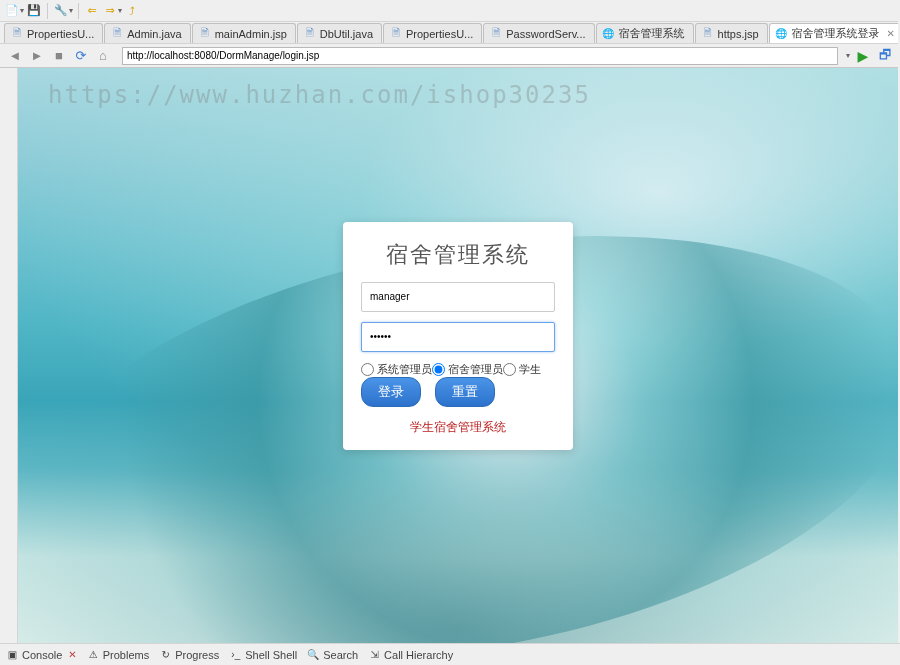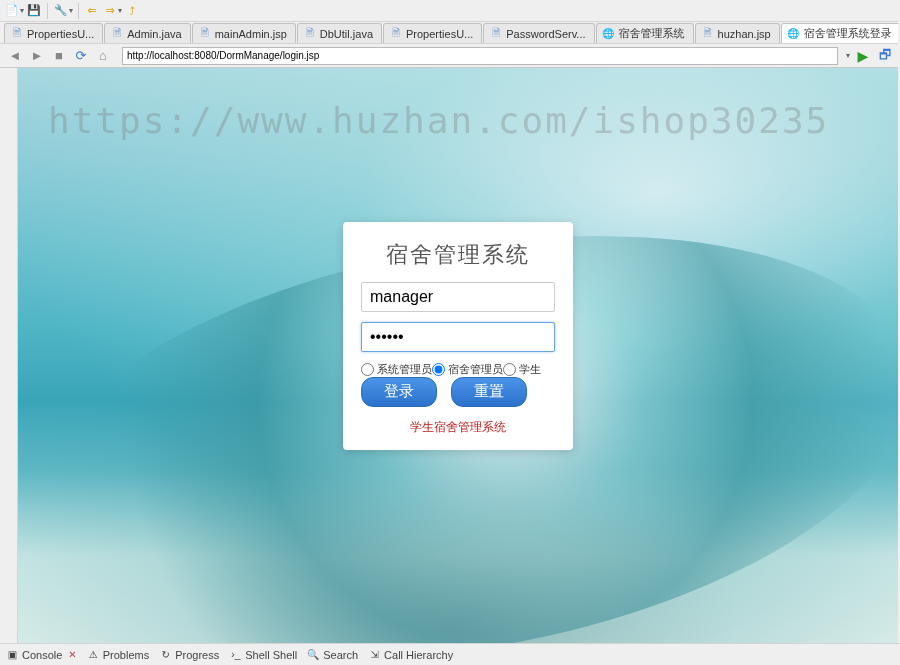--- a/index.html
+++ b/index.html
@@ -34,30 +34,30 @@
 .viewport::after { width: 1200px; height: 600px; background: radial-gradient(ellipse at 45% 60%, rgba(30,110,120,0.45) 0%, rgba(60,150,160,0.25) 30%, transparent 60%); left: -100px; top: 200px; }
 .wave-foam { position:absolute; width: 900px; height: 400px; top: 180px; left: 0; background: radial-gradient(circle at 55% 40%, rgba(255,255,255,0.7) 10%, rgba(180,225,225,0.4) 25%, rgba(50,140,150,0.5) 45%, transparent 70%); border-radius: 50%; transform: rotate(-10deg); }
 
 
 .left-gutter { position: absolute; left: 0; top: 68px; width: 18px; bottom: 22px; background: #efefef; border-right: 1px solid #d4d4d4; }
 .right-gutter { position: absolute; right: 0; top: 0; width: 2px; bottom: 22px; background: #efefef; }
 
 
 .login-card { position: relative; z-index: 5; width: 230px; background: #ffffff; border-radius: 4px; padding: 18px 18px 14px; box-shadow: 0 2px 10px rgba(0,0,0,0.15); margin-top: -40px; }
 .login-title { font-size: 22px; color: #555; text-align: center; letter-spacing: 2px; margin-bottom: 12px; font-weight: normal; }
-.login-input { width: 100%; height: 30px; border: 1px solid #ccc; padding: 0 8px; font-size: 16px; margin-bottom: 10px; border-radius: 2px; }
+.login-input { width: 100%; height: 30px; border: 1px solid #ccc; padding: 0 8px; font-size: 10px; margin-bottom: 10px; border-radius: 2px; }
 .radio-row { display: flex; gap: 0; font-size: 11px; color: #333; align-items: flex-end; }
 .radio-row label { display: flex; align-items: center; gap: 3px; cursor: pointer; }
 .radio-row input { cursor: pointer; }
 .btn-row { display: flex; gap: 14px; margin-bottom: 12px; }
-.btn { width: 76px; height: 30px; border: 1px solid #2b6cb8; background: linear-gradient(#4a94e8, #2c72cc); color: #fff; font-size: 15px; border-radius: 12px; cursor: pointer; }
+.btn { width: 60px; height: 30px; border: 1px solid #2b6cb8; background: linear-gradient(#4a94e8, #2c72cc); color: #fff; font-size: 13px; border-radius: 12px; cursor: pointer; }
 .footer-link { text-align: center; font-size: 12px; color: #b91c1c; }
 
 
-.watermark { position: absolute; z-index: 2; top: 13px; left: 0; right: 0; text-align: left; padding-left: 30px; font-size: 36px; color: rgba(120,120,120,0.33); letter-spacing: 2px; font-family: monospace; pointer-events: none; white-space: nowrap; margin-top: 19px; }
+.watermark { position: absolute; z-index: 2; top: 13px; left: 0; right: 0; text-align: left; padding-left: 30px; font-size: 24px; color: rgba(120,120,120,0.33); letter-spacing: 2px; font-family: monospace; pointer-events: none; white-space: nowrap; }
 
 
 .bottom-bar { position: absolute; left: 0; right: 0; bottom: 0; height: 22px; background: #efefef; border-top: 1px solid #d4d4d4; display: flex; align-items: center; padding: 0 6px; gap: 10px; font-size: 11px; color: #444; }
 .view-item { display: flex; align-items: center; gap: 3px; cursor: pointer; }
 .view-ic { width: 13px; height: 13px; display: inline-flex; align-items: center; justify-content: center; font-size: 10px; }
 </style>
 </head>
 <body>
 
 <div class="ide-toolbar">
@@ -98,21 +98,21 @@
   <div class="tab">
       <span class="tab-ic file-ic">🗎</span>
       <span>PasswordServ...</span>
     </div>
   <div class="tab">
       <span class="tab-ic globe-ic">🌐</span>
       <span>宿舍管理系统</span>
     </div>
   <div class="tab">
       <span class="tab-ic file-ic">🗎</span>
-      <span>huzhan.jsp</span>
+      <span>https.jsp</span>
     </div>
   <div class="tab active">
       <span class="tab-ic globe-ic">🌐</span>
       <span>宿舍管理系统登录</span>
       <span class="tab-close">✕</span>
     </div>
 
 </div>
 
 <div class="browser-bar">

